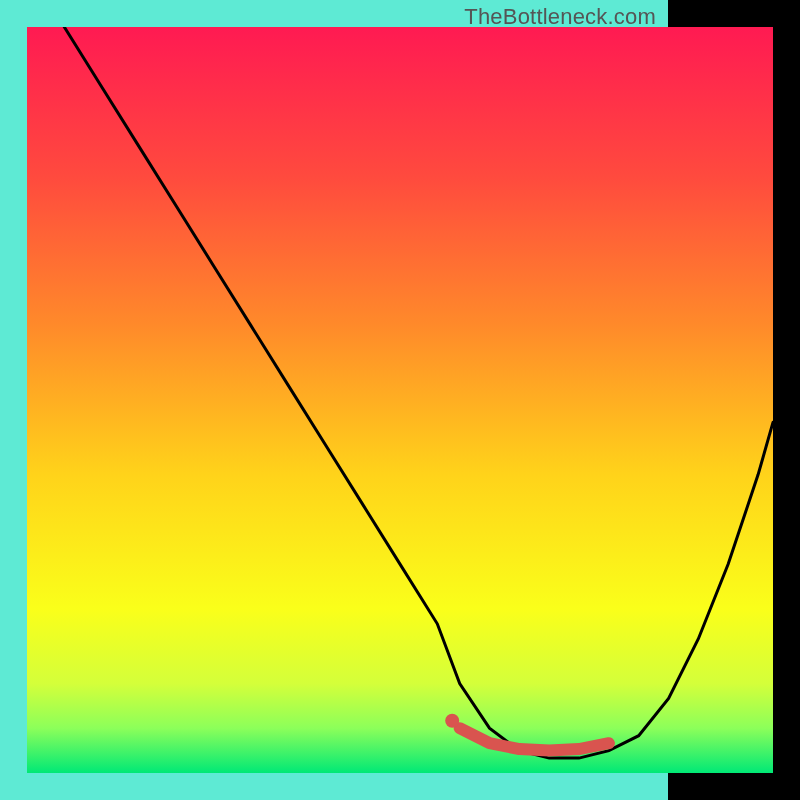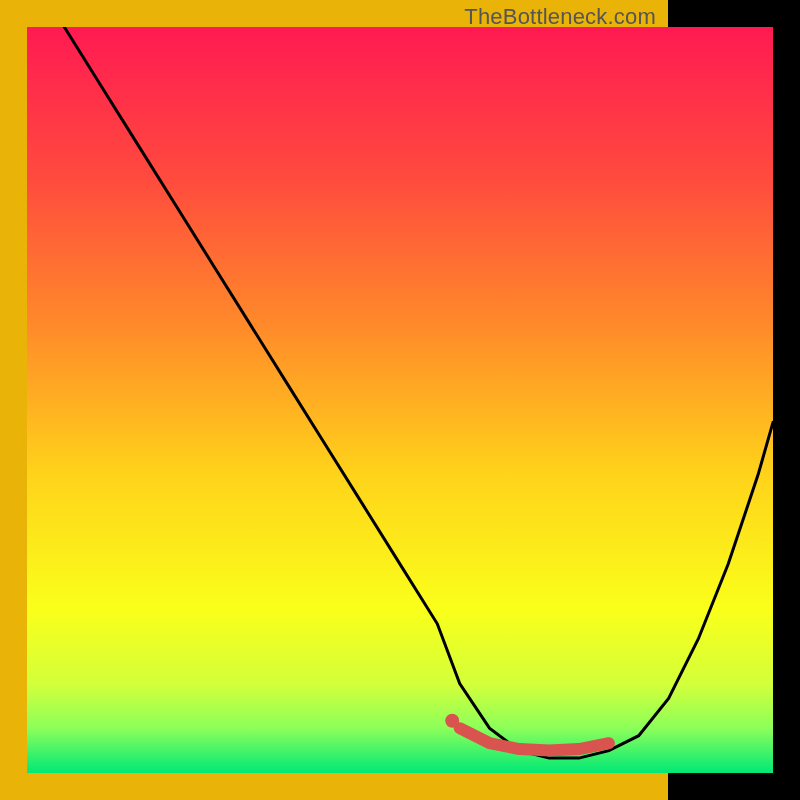--- a/index.html
+++ b/index.html
@@ -7,21 +7,21 @@
     padding: 0;
     width: 800px;
     height: 800px;
     background: #000;
     overflow: hidden;
   }
   .frame {
     position: relative;
     width: 668px;
     height: 800px;
-    background: #eab308;
+    background: #5eead4;
   }
   .watermark {
     position: absolute;
     top: 4px;
     right: 12px;
     color: #555;
     font-family: Arial, Helvetica, sans-serif;
     font-size: 22px;
     font-weight: 400;
     letter-spacing: 0.2px;

